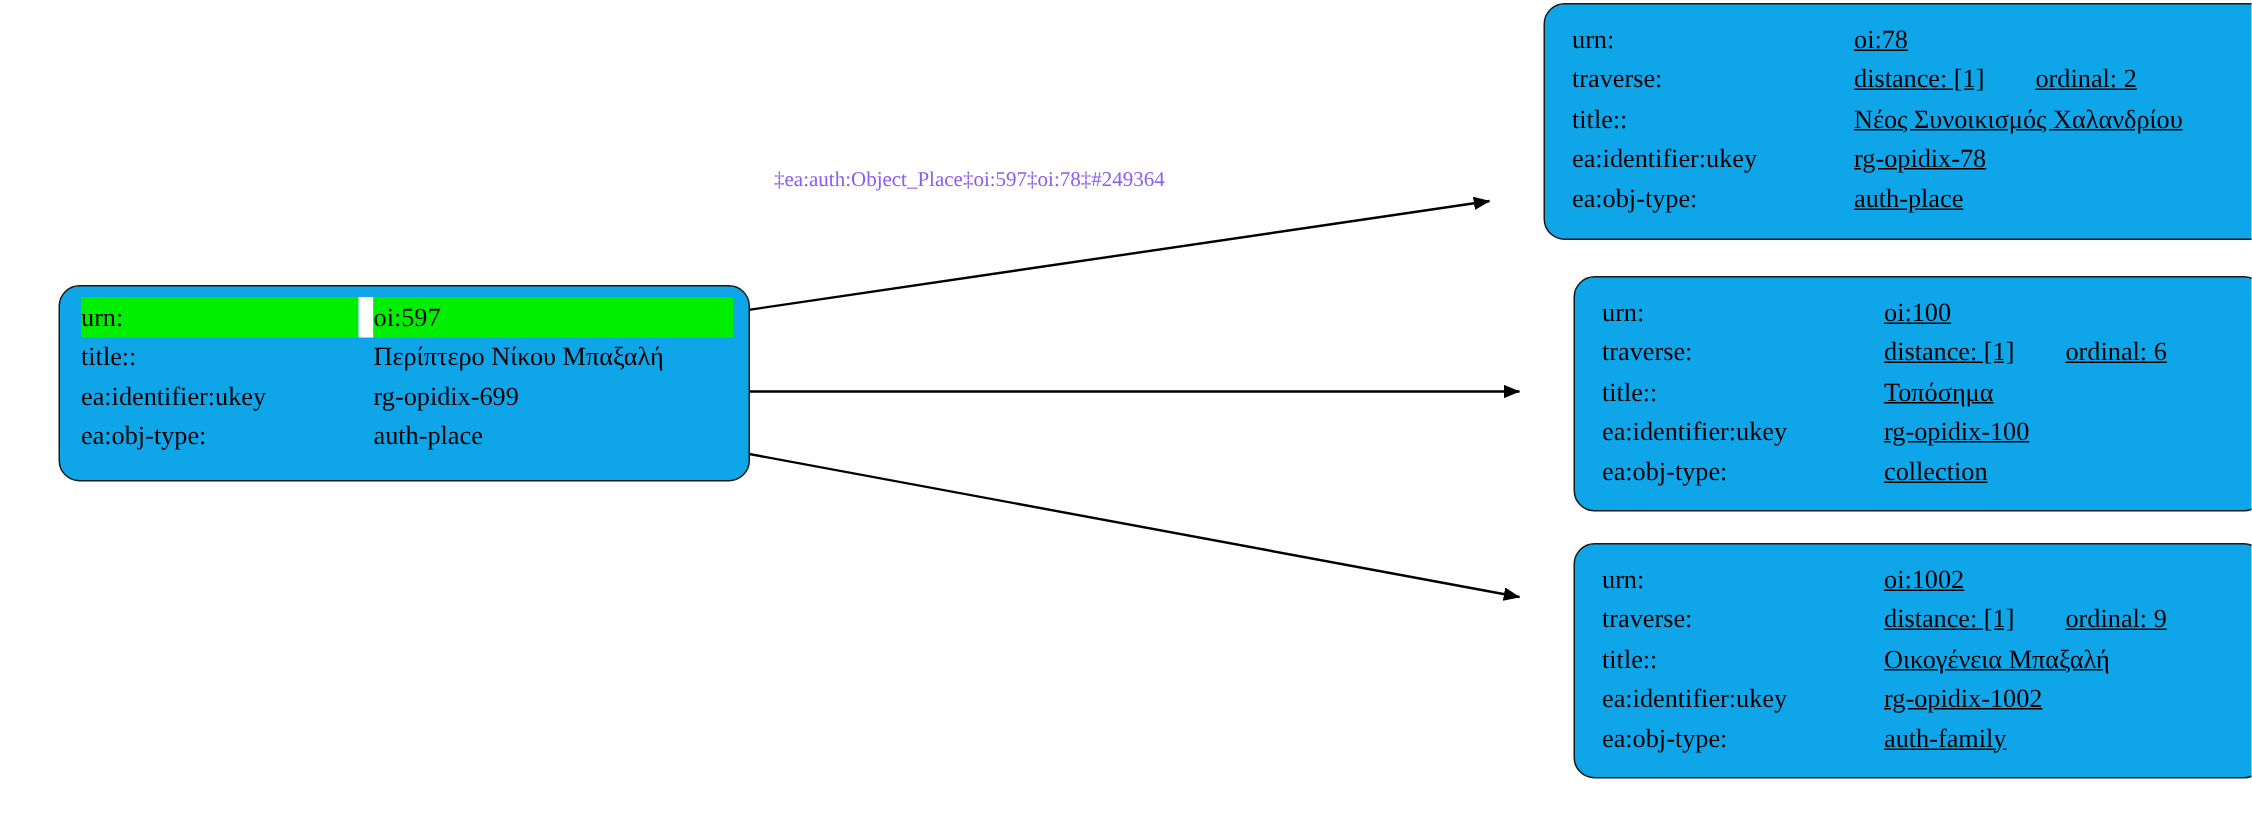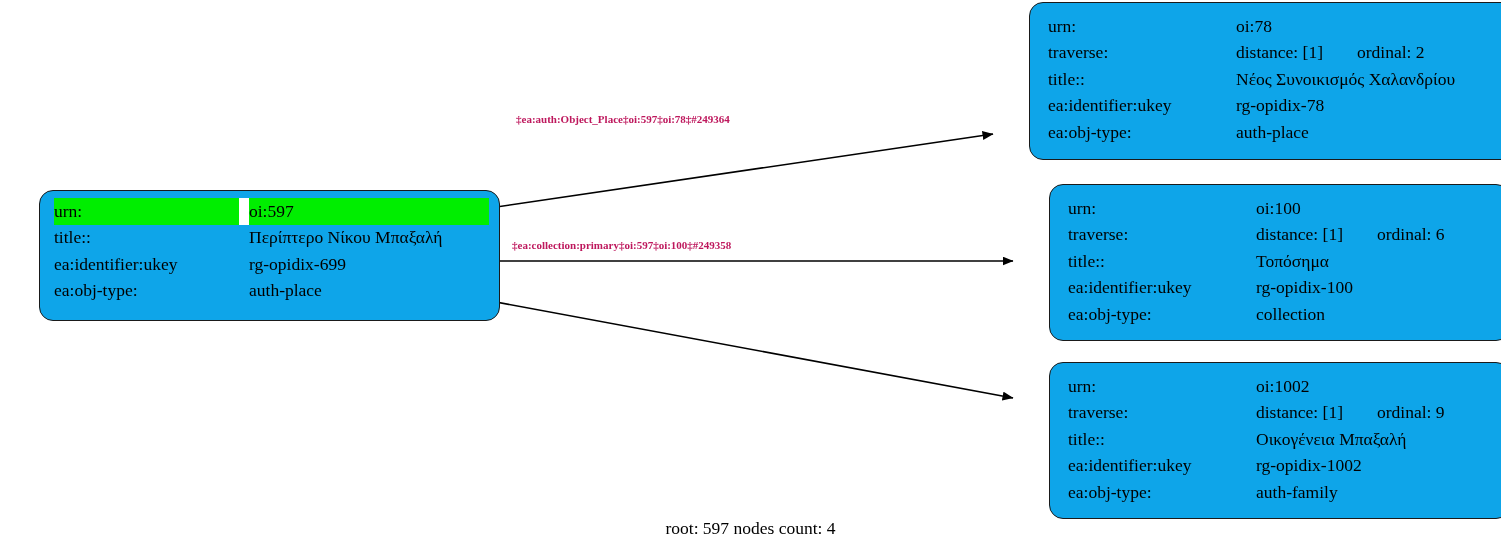--- a/index.html
+++ b/index.html
@@ -74,20 +74,21 @@
     padding-right: 0;
     width: 175px;
   }
   .node-table tr.hl td.spacer {
     background: #ffffff !important;
     width: 10px;
   }
 
   .val .sub {
     display: inline-block;
+    text-decoration: underline;
   }
   .val .sub.ordinal {
     margin-left: 34px;
   }
 
   
   #node-root {
     left: 7px;
     top: 190px;
     width: 461px;
@@ -121,25 +122,24 @@
     left: 1017px;
     top: 362px;
     width: 461px;
     height: 157px;
     padding: 10px 14px 10px 18px;
   }
   #node-oi1002 .node-table td.key { width: 178px; }
 
   .edge-label {
     position: absolute;
-    font-size: 11px;
+    font-size: 14px;
     line-height: 1;
     white-space: nowrap;
-    color: #be185d;
-    font-weight: bold;
+    color: #8b5cf6;
   }
   #edge-label-0 { left: 516px; top: 114px; }
   #edge-label-1 { left: 512px; top: 240px; }
   #edge-label-2 { left: 490px; top: 285px; }
 
   #graph-caption {
     position: absolute;
     left: 0;
     top: 520px;
     width: 1501px;
@@ -267,17 +267,15 @@
       </tr>
       <tr>
         <td class="key">ea:obj-type:</td>
         <td class="val"><span class="sub">auth-family</span></td>
       </tr>
     </tbody>
       </table>
   </div>
 
   <div class="edge-label" id="edge-label-0">‡ea:auth:Object_Place‡oi:597‡oi:78‡#249364</div>
-  <div class="edge-label" id="edge-label-1">‡ea:collection:primary‡oi:597‡oi:100‡#249358</div>
-
-  <div id="graph-caption">root: 597 nodes count: 4</div>
+
 
 </div>
 
 </body></html>

